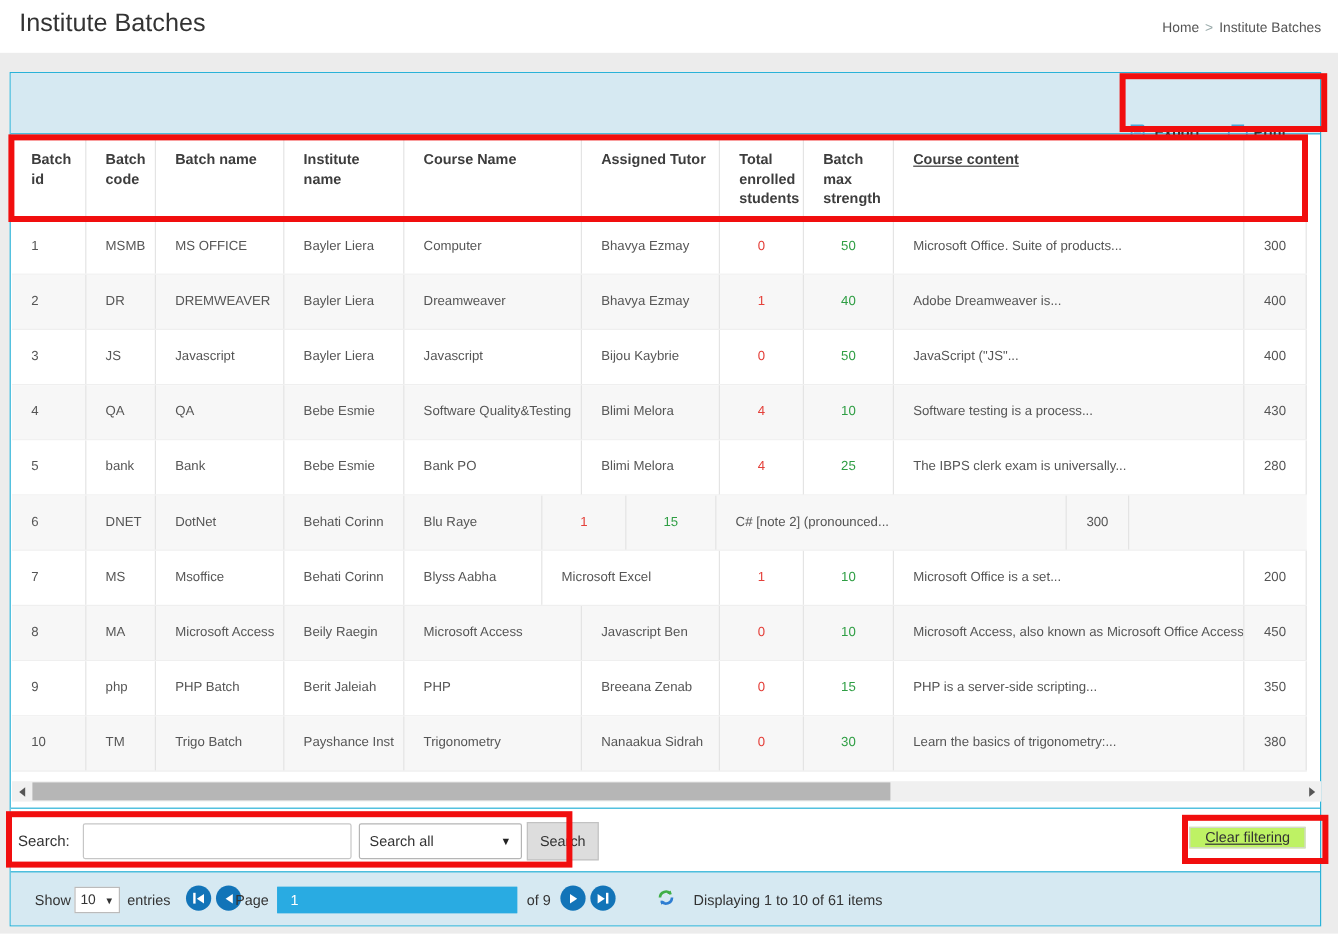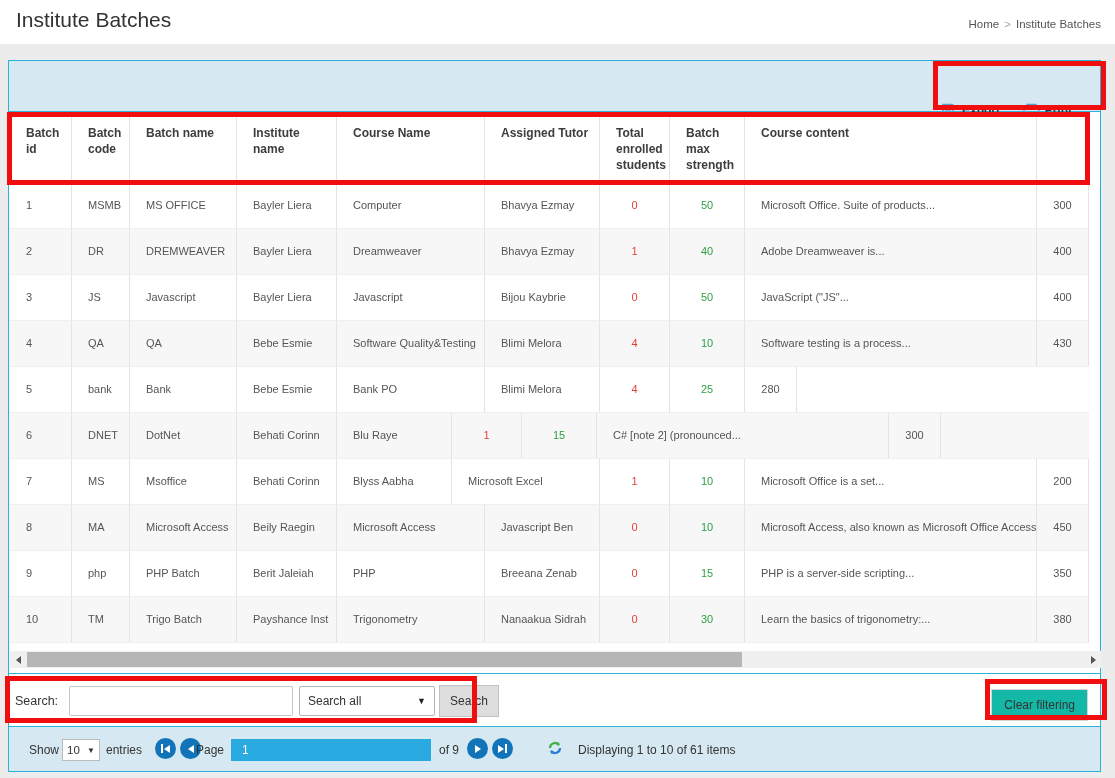--- a/index.html
+++ b/index.html
@@ -45,21 +45,21 @@
   .tri-sr { width:0; height:0; border-top:4px solid transparent; border-bottom:4px solid transparent; border-left:5px solid #555; }
   .hs-thumb { position:absolute; left:17px; top:1px; width:715px; height:15px; background:#b6b6b6; cursor:pointer; }
 
   
   .searchrow { position:absolute; left:0; top:612px; width:100%; height:53px; background:#fff; border-top:1px solid #2ab2d8; }
   .search-label { position:absolute; left:6px; top:20px; font-size:12.5px; color:#333; }
   .search-input { position:absolute; left:60px; top:12px; width:224px; height:30px; border:1px solid #c6c6c6; border-radius:2px; font-size:12px; padding:0 6px; color:#333; background:#fff; }
   .search-select { position:absolute; left:290px; top:12px; width:136px; height:30px; border:1px solid #b5b5b5; border-radius:2px; background:#fff; display:flex; align-items:center; justify-content:space-between; padding:0 8px; font-size:12px; color:#333; cursor:pointer; }
   .search-select .arrow { font-size:9px; color:#222; }
   .search-btn { position:absolute; left:430px; top:11px; height:32px; padding:0 10px; background:#ddd; border:1px solid #c2c2c2; font-size:12px; color:#333; cursor:pointer; font-family:inherit; }
-  .clear-btn { position:absolute; right:12px; top:15px; height:32px; padding:0 12px; background:#14b8a6; border:1px solid #d5d5d5; font-size:12px; color:#333; cursor:pointer; font-family:inherit; }
+  .clear-btn { position:absolute; right:12px; top:15px; height:18px; padding:0 12px; background:#bef264; border:1px solid #d5d5d5; font-size:12px; color:#333; cursor:pointer; font-family:inherit;text-decoration:underline; }
 
   
   .pagerbar { position:absolute; left:0; top:665px; width:100%; height:45px; background:#d6e9f2; border-top:1px solid #2ab2d8; }
   .pg-text { position:absolute; top:16px; font-size:12px; color:#333; }
   .pg-show { left:20px; } .pg-entries { left:97px; } .pg-page { left:187px; } .pg-of { left:430px; }
   .pg-status { left:569px; }
   .pg-select { position:absolute; left:53px; top:12px; width:38px; height:22px; background:#fff; border:1px solid #bbb; display:flex; align-items:center; justify-content:space-between; padding:0 4px; font-size:11.5px; color:#333; cursor:pointer; }
   .pg-select .arrow { font-size:8px; }
   .pg-input { position:absolute; left:222px; top:12px; width:200px; height:22px; background:#29abe2; border:1px solid #29abe2; color:#fff; font-size:12px; padding:0 10px; font-family:inherit; }
   .circle-btn { position:absolute; top:11px; width:21px; height:21px; border-radius:50%; background:#1274b8; display:flex; align-items:center; justify-content:center; cursor:pointer; gap:1px; }
@@ -114,21 +114,21 @@
     <div class="grid" id="grid">
         <div class="trow thead">
           <div class="tcell c0" style="width: 62px;">Batch id</div>
           <div class="tcell c1" style="width: 58px;">Batch code</div>
           <div class="tcell c2" style="width: 107px;">Batch name</div>
           <div class="tcell c3" style="width: 100px;">Institute name</div>
           <div class="tcell c4" style="width: 148px;">Course Name</div>
           <div class="tcell c5" style="width: 115px;">Assigned Tutor</div>
           <div class="tcell c6" style="width: 70px;">Total enrolled students</div>
           <div class="tcell c7" style="width: 75px;">Batch max strength</div>
-          <div class="tcell c8" style="width: 292px;">Course content</div>
+          <div class="tcell c8" style="width: 292px; text-decoration: underline;">Course content</div>
         </div>
         <div class="trow brow">
           <div class="tcell c0" style="width: 62px;">1</div>
           <div class="tcell c1" style="width: 58px;">MSMB</div>
           <div class="tcell c2" style="width: 107px;">MS OFFICE</div>
           <div class="tcell c3" style="width: 100px;">Bayler Liera</div>
           <div class="tcell c4" style="width: 148px;">Computer</div>
           <div class="tcell c5" style="width: 115px;">Bhavya Ezmay</div>
           <div class="tcell c6" style="width: 70px;">0</div>
           <div class="tcell c7" style="width: 75px;">50</div>
@@ -173,20 +173,21 @@
         </div>
         <div class="trow brow">
           <div class="tcell c0" style="width: 62px;">5</div>
           <div class="tcell c1" style="width: 58px;">bank</div>
           <div class="tcell c2" style="width: 107px;">Bank</div>
           <div class="tcell c3" style="width: 100px;">Bebe Esmie</div>
           <div class="tcell c4" style="width: 148px;">Bank PO</div>
           <div class="tcell c5" style="width: 115px;">Blimi Melora</div>
           <div class="tcell c6" style="width: 70px;">4</div>
           <div class="tcell c7" style="width: 75px;">25</div>
+          <div class="tcell c8" style="width: 292px;">The IBPS clerk exam is universally...</div>
           <div class="tcell c9" style="width: 52px;">280</div>
         </div>
         <div class="trow brow alt">
           <div class="tcell c0" style="width: 62px;">6</div>
           <div class="tcell c1" style="width: 58px;">DNET</div>
           <div class="tcell c2" style="width: 107px;">DotNet</div>
           <div class="tcell c3" style="width: 100px;">Behati Corinn</div>
           <div class="tcell c5" style="width: 115px;">Blu Raye</div>
           <div class="tcell c6" style="width: 70px;">1</div>
           <div class="tcell c7" style="width: 75px;">15</div>

